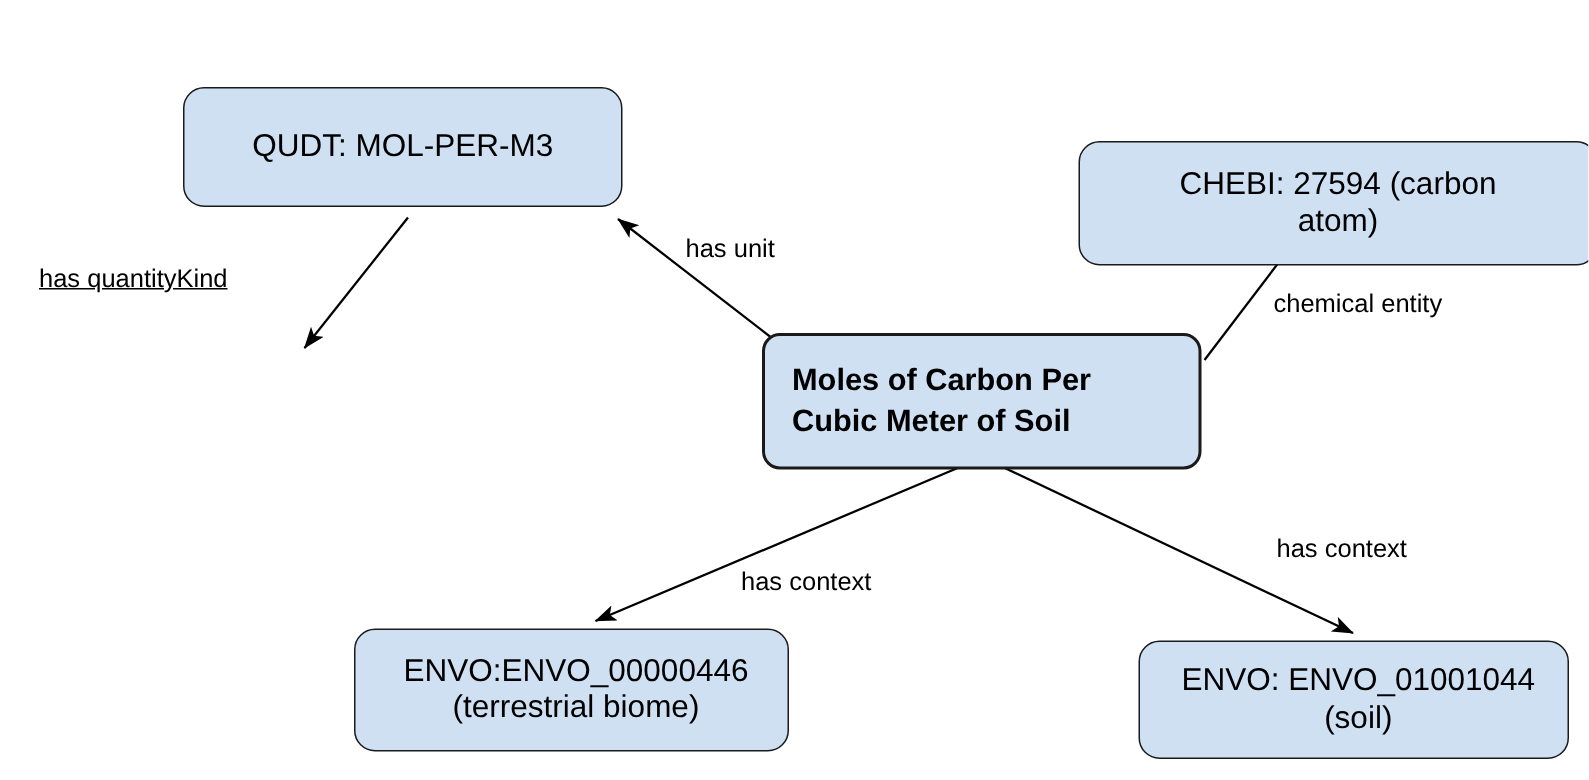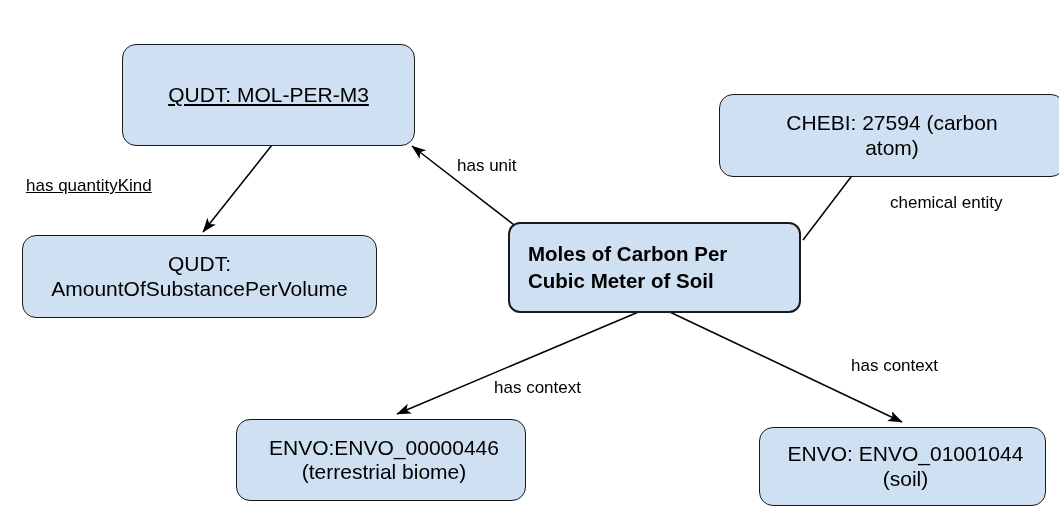--- a/index.html
+++ b/index.html
@@ -58,31 +58,31 @@
   }
   .edge-label {
     position: absolute;
     color: #000000;
     font-size: 17px;
     line-height: 1.1;
     white-space: nowrap;
   }
 
   
-  #node-qudt-unit        { left: 122px; top: 44px;  width: 293px; height: 102px; text-decoration: underline; }
+  #node-qudt-unit        { left: 122px; top: 58px;  width: 293px; height: 80px; }
   #node-qudt-quantkind   { left: 22px;  top: 235px; width: 355px; height: 83px; }
   #node-chebi            { left: 719px; top: 66px;  width: 346px; height: 83px; margin-top: 28px; }
   #node-center           { left: 508px; top: 222px; width: 293px; height: 91px; }
   #node-envo-biome       { left: 236px; top: 419px; width: 290px; height: 82px; padding-left: 16px; }
   #node-envo-soil        { left: 759px; top: 427px; width: 287px; height: 79px; padding-left: 16px; }
 
   
   #label-has-quantitykind { left: 26px;  top: 177px; text-decoration: underline; }
   #label-has-unit         { left: 457px; top: 157px; text-align: center; }
-  #label-chemical-entity  { left: 890px; top: 194px; }
+  #label-chemical-entity  { left: 849px; top: 194px; }
   #label-has-context-left  { left: 494px; top: 379px; }
   #label-has-context-right { left: 851px; top: 357px; }
 </style>
 </head>
 <body>
 
 <div id="diagram-canvas">
 
   <svg id="edge-layer" viewBox="0 0 1059 520" width="1059" height="520" xmlns="http://www.w3.org/2000/svg">
     <defs>
@@ -99,24 +99,20 @@
 
     <line x1="655" y1="305" x2="397" y2="414" stroke="#000000" stroke-width="1.5" marker-end="url(#arrowhead)"></line>
 
     <line x1="655" y1="305" x2="902" y2="422" stroke="#000000" stroke-width="1.5" marker-end="url(#arrowhead)"></line>
   </svg>
 
   <div class="node" id="node-qudt-unit">
     <span class="node-label">QUDT: MOL-PER-M3</span>
   </div>
 
-  <div class="node" id="node-qudt-quantkind">
-    <span class="node-label">QUDT:
-AmountOfSubstancePerVolume</span>
-  </div>
 
   <div class="node" id="node-chebi">
     <span class="node-label">CHEBI: 27594 (carbon
 atom)</span>
   </div>
 
   <div class="node emphasis" id="node-center">
     <span class="node-label">Moles of Carbon Per
 Cubic Meter of Soil</span>
   </div>

